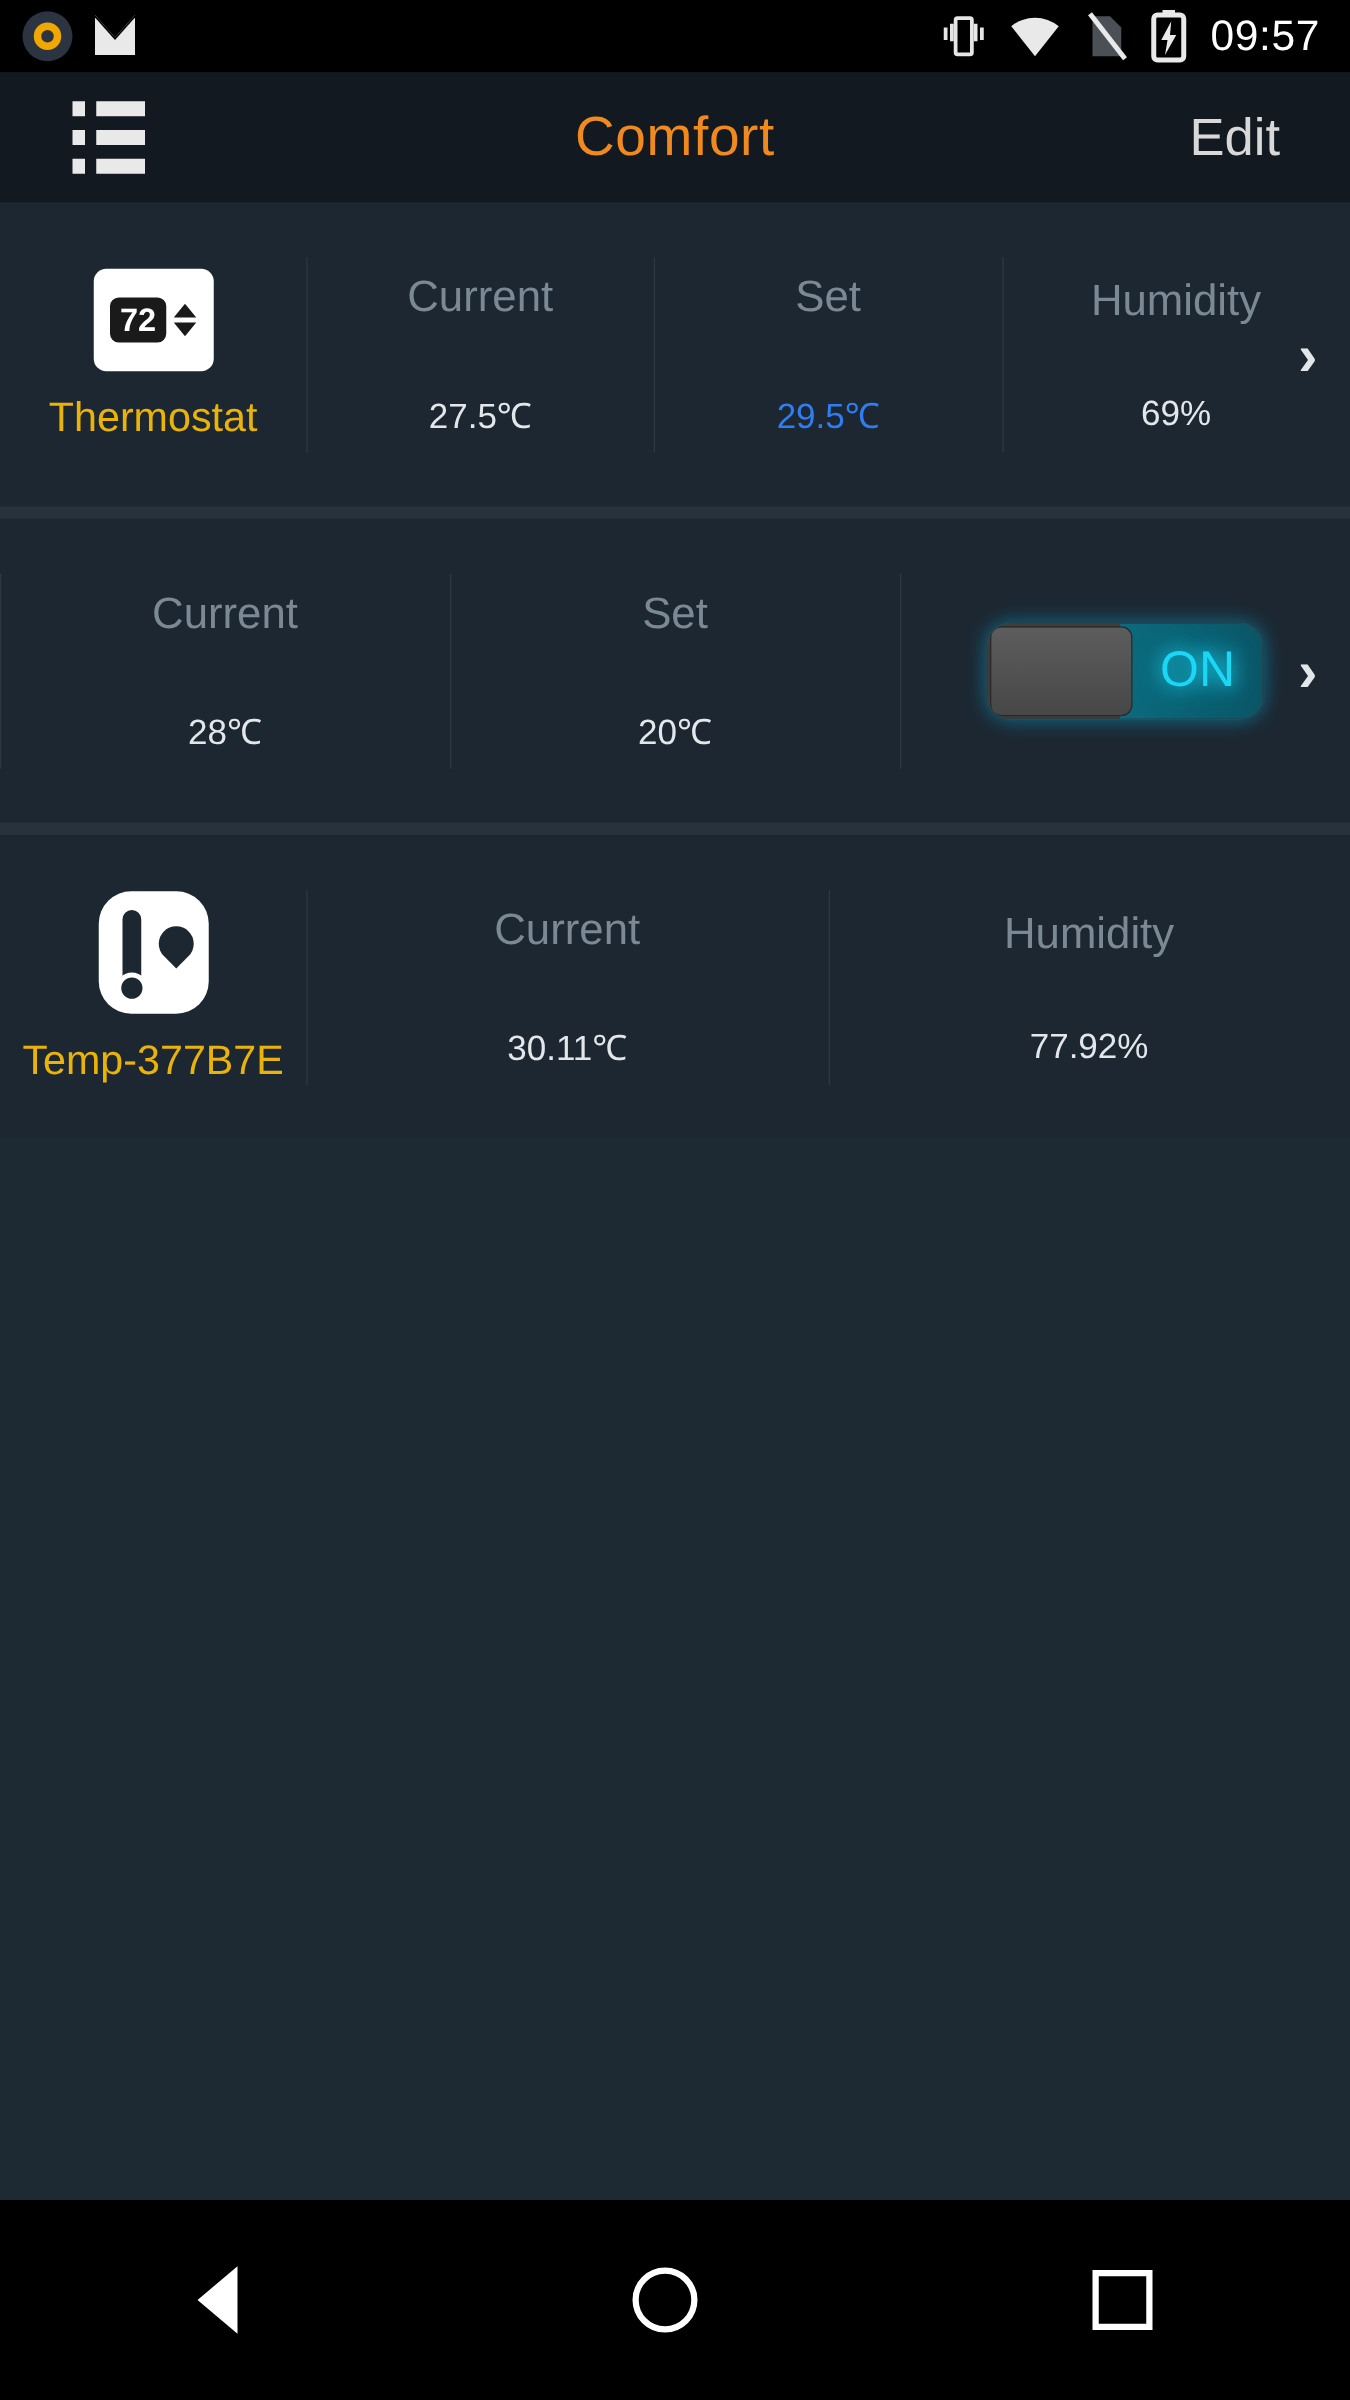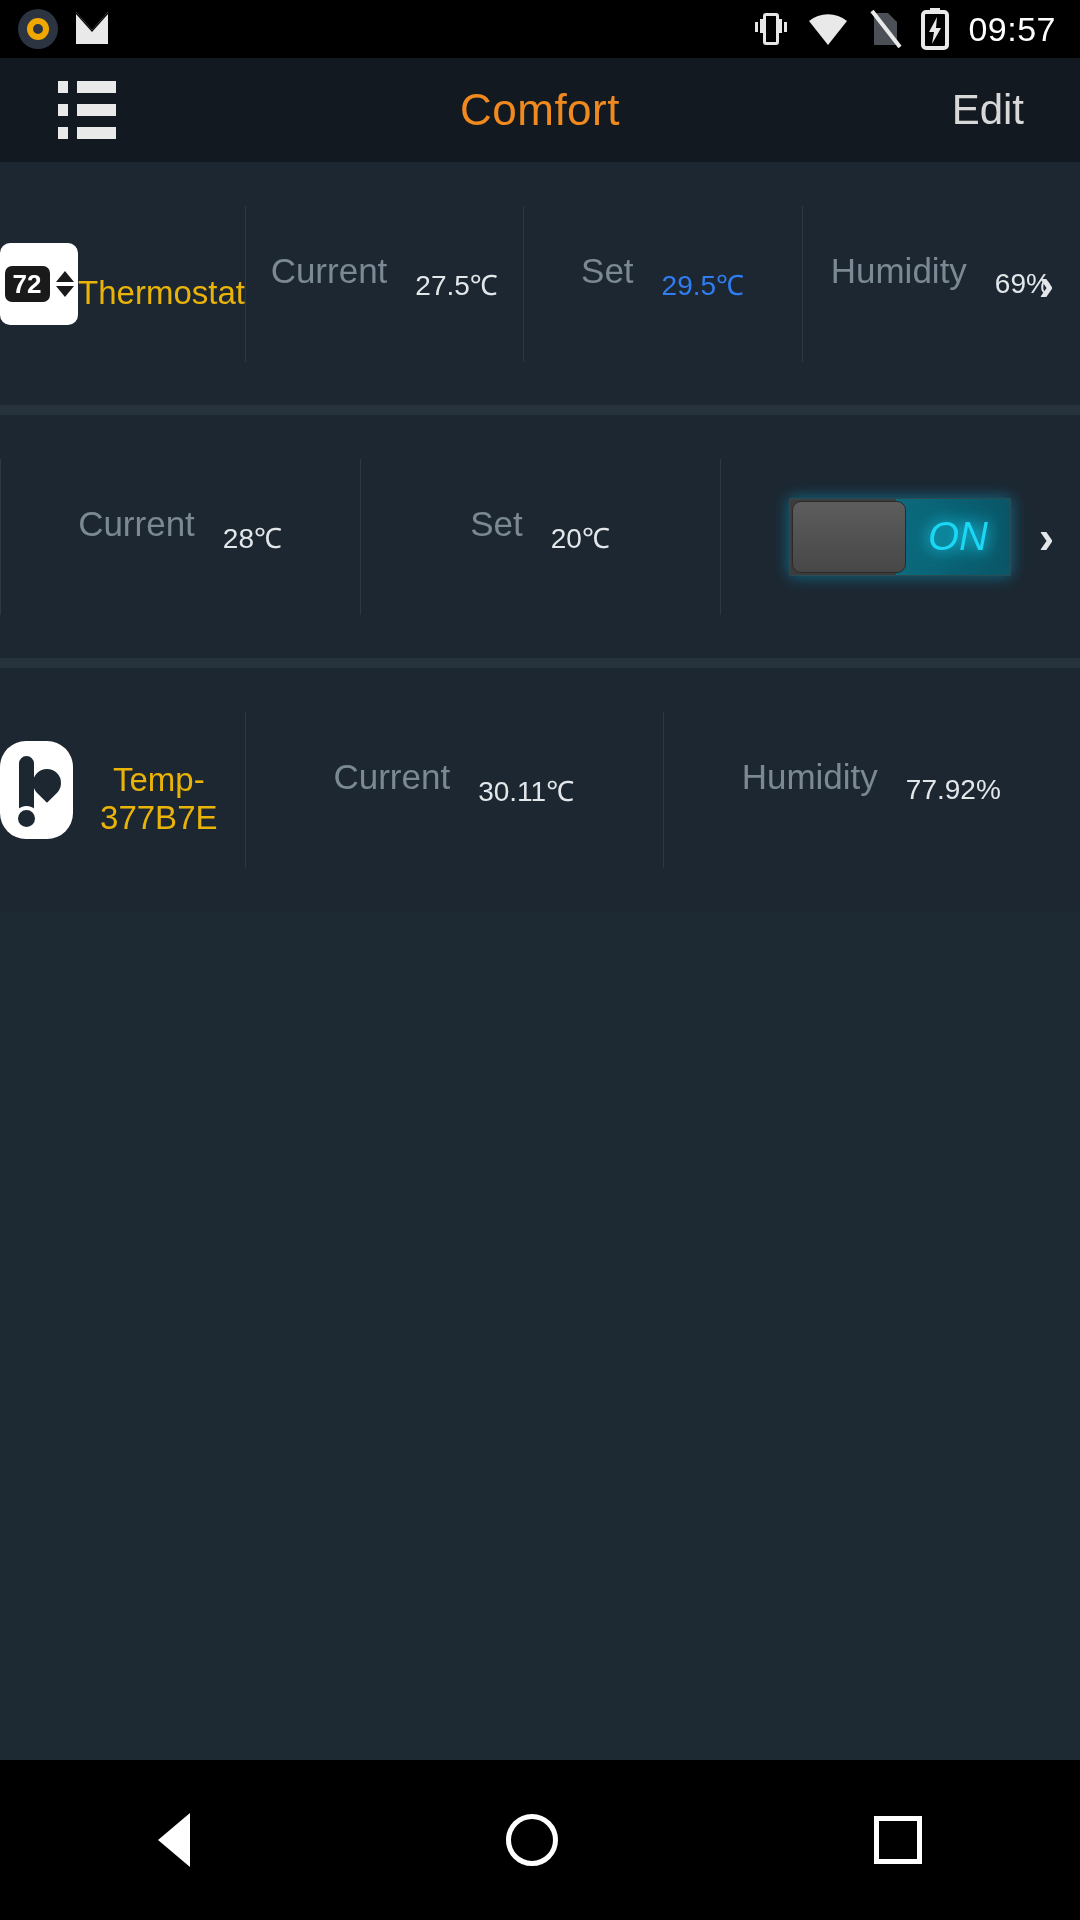--- a/index.html
+++ b/index.html
@@ -62,21 +62,21 @@
 
   .row{
     position:relative;
     height:243px;
     background:#1c2731;
     display:flex; align-items:center;
   }
 
   .cell{
     height:144px;
-    display:flex; align-items:center; justify-content:center;
+    display:flex; flex-direction:column; align-items:center; justify-content:center;
   }
   .cell.device{ width:245px; position:relative; height:auto; }
   .cell.metric{ flex:1; position:relative;gap:28px; }
   .cell.metric::before{
     content:""; position:absolute; left:0; top:-6px; bottom:-6px;
     width:1px; background:#2c3843;
   }
   .cell.toggle-cell{ flex:1; position:relative; }
   .cell.toggle-cell::before{
     content:""; position:absolute; left:0; top:-6px; bottom:-6px;
@@ -137,27 +137,26 @@
     border-radius:50%; background:#1c2731; border:4px solid #fff;
   }
   .ic-sensor .drop{
     position:absolute; right:12px; top:28px; width:28px; height:28px;
     background:#1c2731; border-radius:50% 50% 50% 0;
     transform:rotate(-45deg);
   }
 
   
   .switch{
-    width:222px; height:78px; border-radius:1px;
+    width:222px; height:78px; border-radius:19px;
     background:linear-gradient(90deg,#3c3c3c 0%,#3c3c3c 48%,#0c6b7e 48%,#0a5566 100%);
     position:relative; display:flex; align-items:center;
     box-shadow:0 0 16px rgba(0,200,255,.45);
     border:1px solid #2b4b55;
     overflow:hidden;
-    font-style:italic;
   }
   .switch .knob{
     width:114px; height:72px; margin-left:2px;
     background:linear-gradient(180deg,#5d5d5d,#474747);
     border-radius:9px; border:1px solid #2a2a2a;
   }
   .switch .on-text{
     flex:1; text-align:center; color:#19d7f5; font-size:40px;
     text-shadow:0 0 14px #19d7f5, 0 0 26px rgba(25,215,245,.7);
   }

